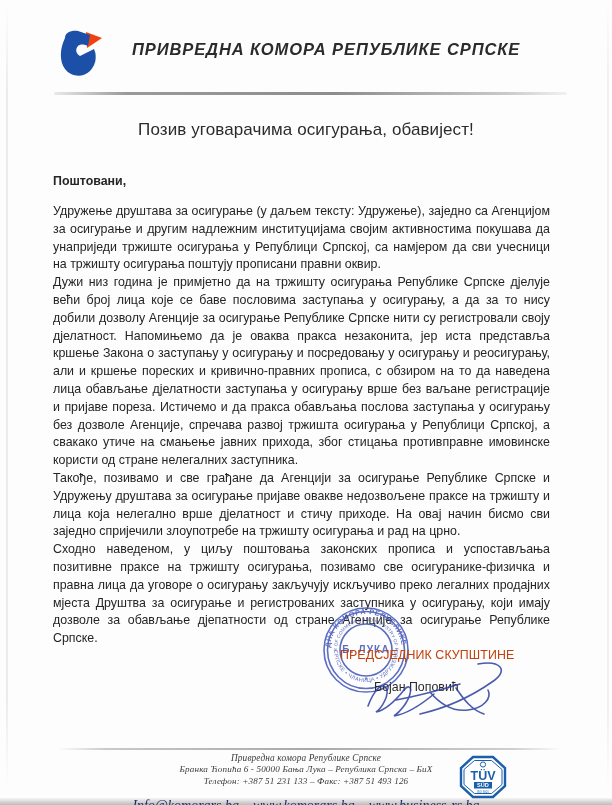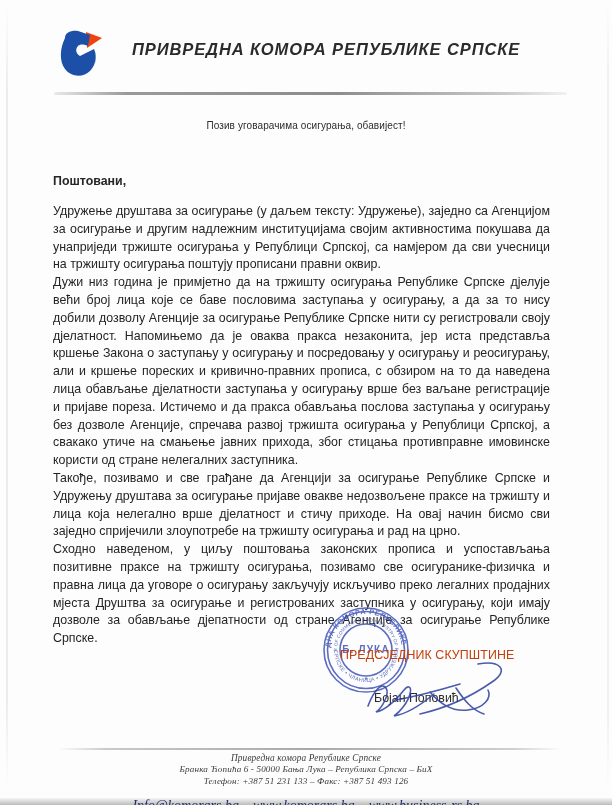--- a/index.html
+++ b/index.html
@@ -74,21 +74,21 @@
     background: linear-gradient(to right, #e9e9e9 0%, #9a9a9a 14%, #8d8d8d 55%, #c9c9c9 88%, #f2f2f2 100%);
     border-radius: 2px;
   }
 
   
   .doc-title {
     position: absolute;
     left: 0; right: 0;
     top: 120px;
     text-align: center;
-    font-size: 10px;
+    font-size: 17px;
     color: #2c2c2c;
     letter-spacing: 0.1px;
   }
   .salutation {
     position: absolute;
     left: 53px;
     top: 174px;
     font-size: 12.4px;
     color: #262626;
     font-weight: bold;
@@ -118,21 +118,21 @@
     text-align: left;
   }
   .sig-role {
     font-size: 12.4px;
     color: #c2410c;
     letter-spacing: 0.1px;
     white-space: nowrap;
     margin-top: 8px;
   }
   .sig-name {
-    margin-top: 29px;
+    margin-top: 18px;
     margin-left: 34px;
     font-size: 12.4px;
     color: #2a2a2a;
     white-space: nowrap;
   }
 
   .stamp {
     position: absolute;
     left: 320px;
     top: 604px;
@@ -285,14 +285,25 @@
 
   <div class="footer">
     <div class="footer-line first">Привредна комора Републике Српске</div>
     <div class="footer-line">Бранка Ћопића 6 - 50000 Бања Лука – Република Српска – БиХ</div>
     <div class="footer-line">Телефон: +387 51 231 133 – Факс:  +387 51 493 126</div>
     <div class="footer-links">
       <a href="#">Info@komorars.ba</a><span class="sep"> – </span><a href="#">www.komorars.ba</a><span class="sep"> – </span><a href="#">www.business-rs.ba</a>
     </div>
   </div>
 
+  <div class="tuv-logo">
+    <svg viewBox="0 0 48 46" width="48" height="46" xmlns="http://www.w3.org/2000/svg">
+      <polygon points="14,2 34,2 46,13 46,31 34,42 14,42 2,31 2,13" fill="#ffffff" stroke="#1a5fa8" stroke-width="2.4"></polygon>
+      <polygon points="15.5,5.5 32.5,5.5 43,14.5 43,29.5 32.5,38.5 15.5,38.5 5,29.5 5,14.5" fill="none" stroke="#1a5fa8" stroke-width="1"></polygon>
+      <circle cx="24" cy="9.5" r="2.6" fill="none" stroke="#1a5fa8" stroke-width="1"></circle>
+      <text x="24" y="25" text-anchor="middle" font-family="'Liberation Sans', sans-serif" font-size="12.5" font-weight="bold" fill="#1a5fa8">TÜV</text>
+      <rect x="15" y="27" width="18" height="6.5" fill="#1a5fa8"></rect>
+      <text x="24" y="32.4" text-anchor="middle" font-family="'Liberation Sans', sans-serif" font-size="5.6" font-weight="bold" fill="#ffffff">SÜD</text>
+      <text x="24" y="38" text-anchor="middle" font-family="'Liberation Sans', sans-serif" font-size="2.8" fill="#1a5fa8">ISO 9001</text>
+    </svg>
+  </div>
 
 </div>
 
 </body></html>

